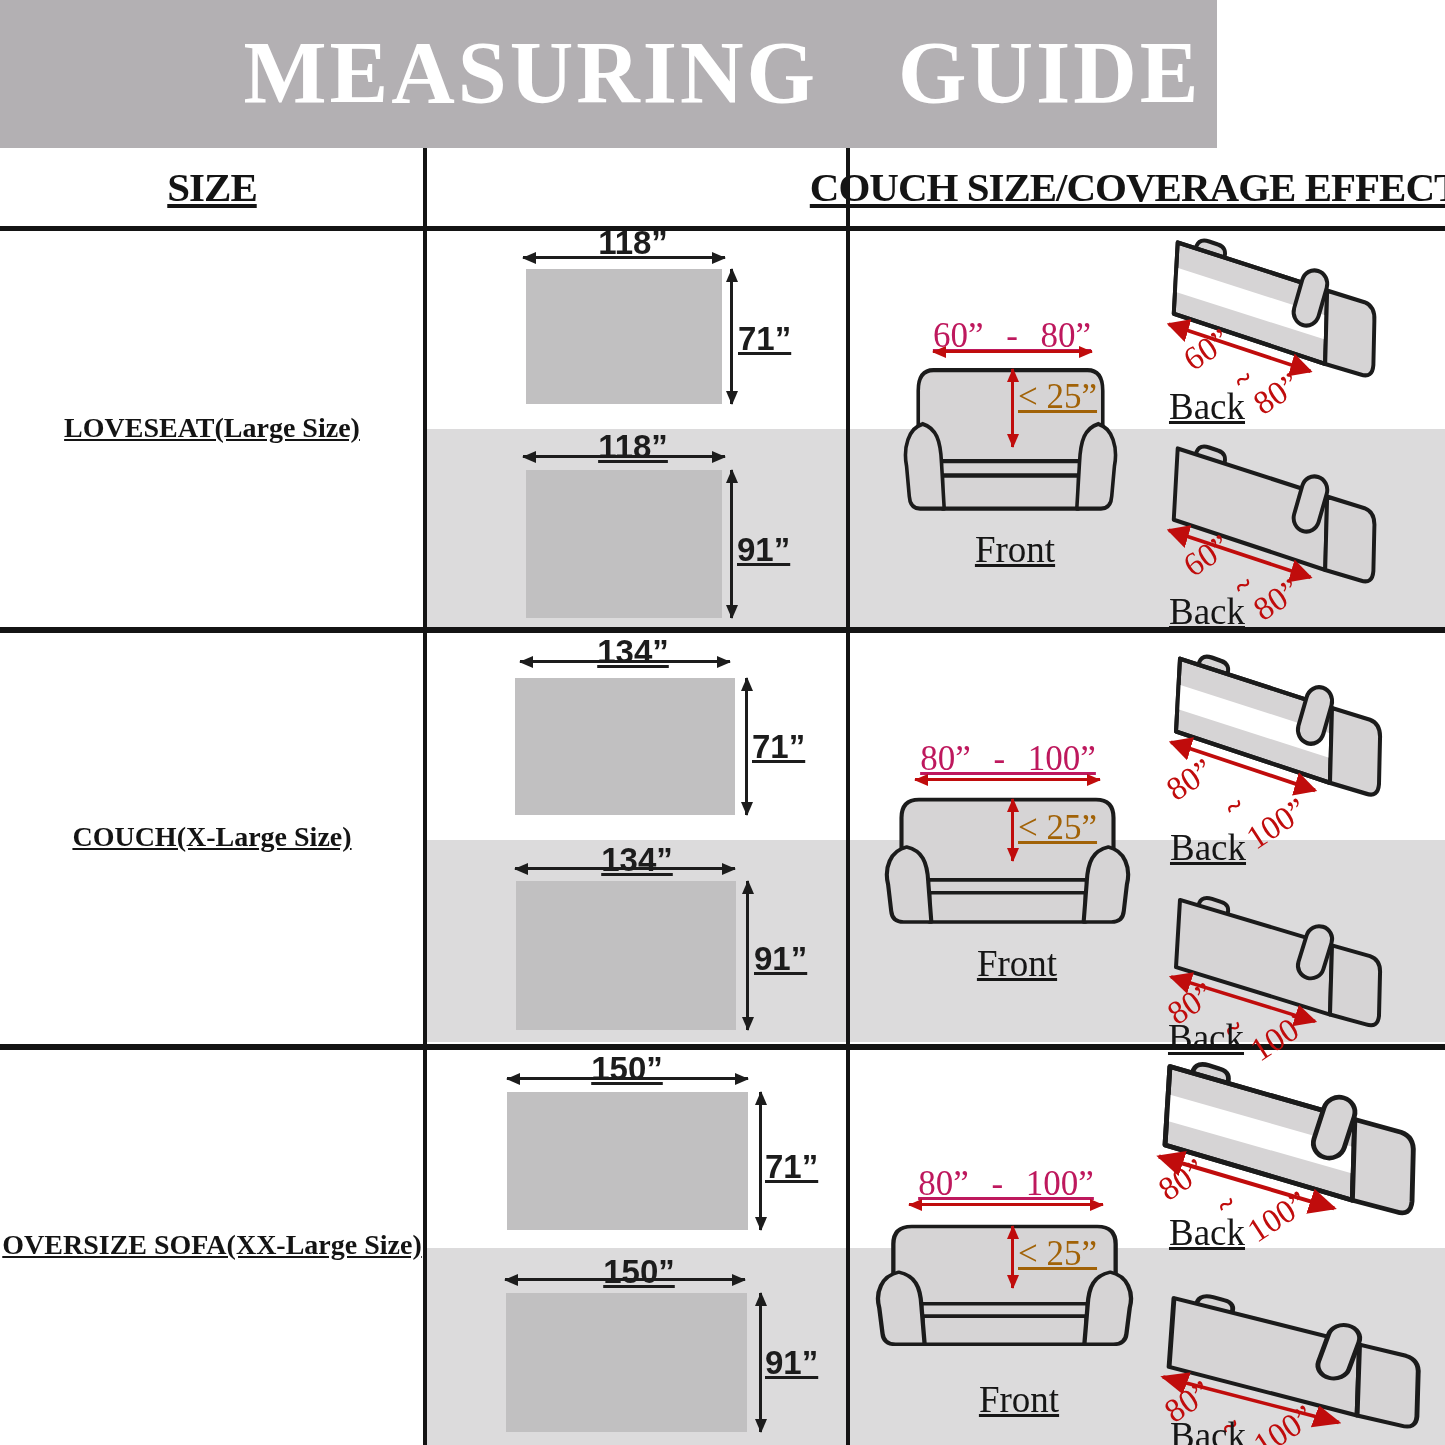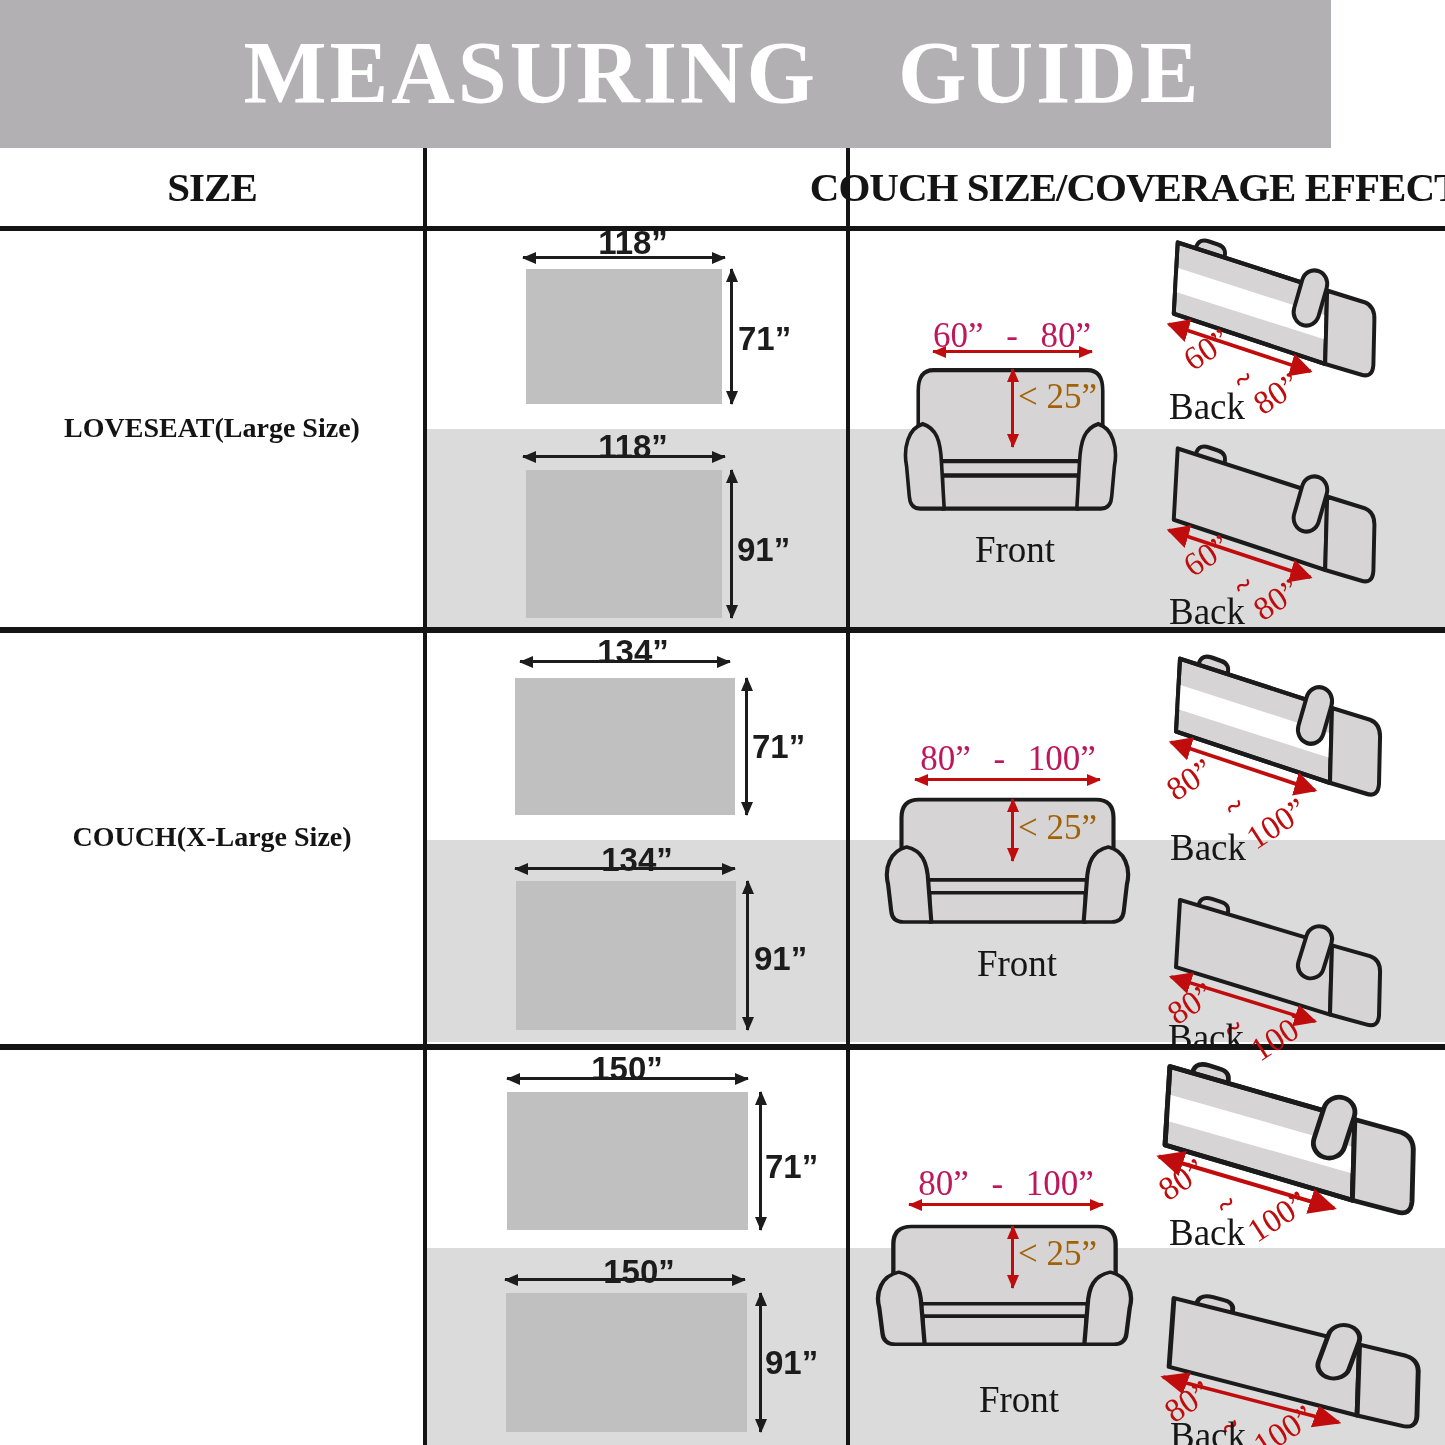--- a/index.html
+++ b/index.html
@@ -1,24 +1,24 @@
 <!DOCTYPE html>
 <html><head>
 <meta charset="utf-8">
 <style>
   html,body { margin:0; padding:0; background:#fff; }
   #stage { position:relative; width:1445px; height:1445px; background:#fff; overflow:hidden;
            font-family:"Liberation Serif", serif; }
 
   .abs { position:absolute; }
-  .t { position:absolute; white-space:nowrap; line-height:1.05; }
+  .t { position:absolute; white-space:nowrap; line-height:1.05;text-decoration:underline; }
   .ctr { transform:translateX(-50%); }
 
   
-  .banner { position:absolute; left:0; top:0; width:1331px; height:148px; background:#b3b0b3; }
+  .banner { position:absolute; left:0; top:0; width:1217px; height:148px; background:#b3b0b3; }
   .title { position:absolute; left:0; top:22px; width:1445px; text-align:center;
            font:bold 88px "Liberation Serif", serif; color:#ffffff;
            letter-spacing:3px; word-spacing:55px; }
 
   
   .hline { position:absolute; left:0; width:1445px; background:#141414; }
   .vline { position:absolute; top:148px; height:1297px; width:4px; background:#141414; }
   .band { position:absolute; left:427px; width:1018px; background:#dcdbdc; }
 
   .colhead { font:bold 41px "Liberation Serif", serif; color:#141414; letter-spacing:-1px; }
@@ -112,20 +112,21 @@
   <div class="t colhead ctr" style="left:1146px; top:163px;">COUCH SIZE/COVERAGE EFFECTS</div>
 
   <div class="hline" style="top:226px; height:5px;"></div>
   <div class="hline" style="top:627px; height:6px;"></div>
   <div class="hline" style="top:1044px; height:6px;"></div>
   <div class="vline" style="left:423px;"></div>
   <div class="vline" style="left:846px;"></div>
 
   <div class="t rowlab ctr" style="left:212px; top:412px;">LOVESEAT(Large Size)</div>
   <div class="t rowlab ctr" style="left:212px; top:821px;">COUCH(X-Large Size)</div>
+  <div class="t rowlab ctr" style="left:212px; top:1229px;">OVERSIZE SOFA(XX-Large Size)</div>
 
   <div class="t dim ctr" style="left:633px; top:224px;">118”</div>
   <div class="ha" style="left:523px; top:256px; width:202px;"></div>
   <div class="rect" style="left:526px; top:269px; width:196px; height:135px;"></div>
   <div class="va" style="left:730px; top:269px; height:135px;"></div>
   <div class="t dim" style="left:738px; top:320px;">71”</div>
 
   <div class="t dim ctr" style="left:633px; top:428px;">118”</div>
   <div class="ha" style="left:523px; top:455px; width:202px;"></div>
   <div class="rect" style="left:526px; top:470px; width:196px; height:148px;"></div>

